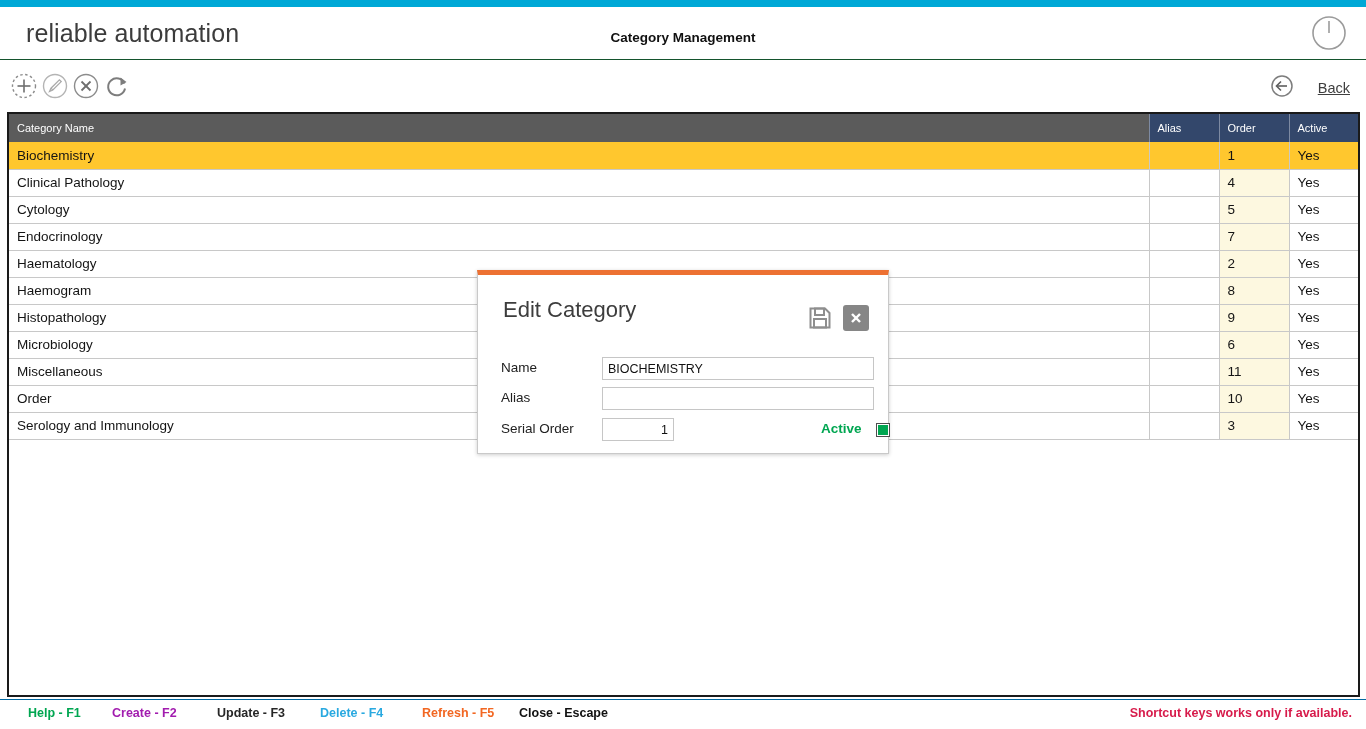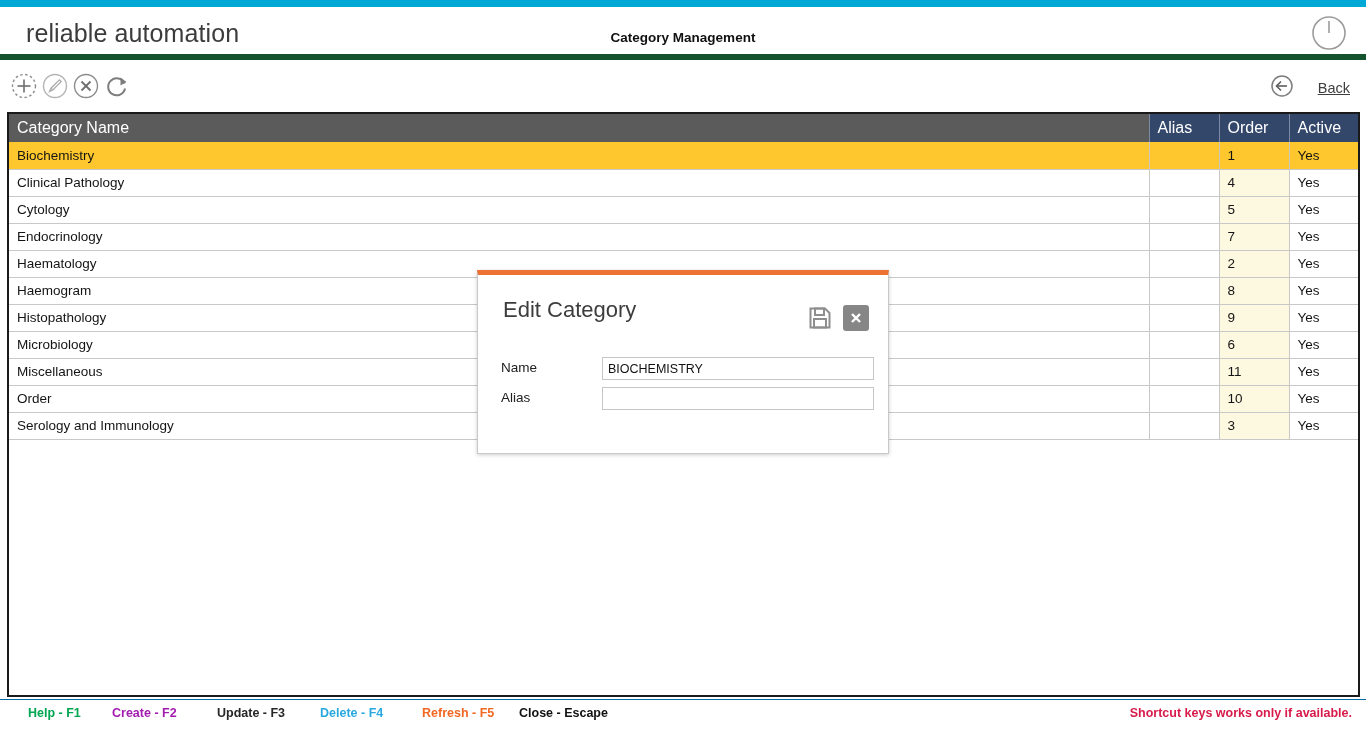--- a/index.html
+++ b/index.html
@@ -15,21 +15,21 @@
     position: absolute; left: 0; top: 0;
     width: 1366px; height: 7px;
     background: #00a8d6;
   }
 
   
   #title-bar {
     position: absolute; left: 0; top: 7px;
     width: 1366px; height: 53px;
     background: #ffffff;
-    border-bottom: 6px solid #14532d;
+    border-bottom: 1px solid #14532d;
   }
   #brand {
     position: absolute; left: 26px; top: 12px;
     font-size: 25px; font-weight: 300; color: #3c3c3c;
     letter-spacing: .1px;
   }
   #screen-title {
     position: absolute; left: 0; top: 23px;
     width: 1366px; text-align: center;
     font-size: 13.5px; font-weight: bold; color: #101010;
@@ -72,21 +72,21 @@
     background: #ffffff;
     overflow: hidden;
   }
   table#category-grid {
     width: 100%;
     border-collapse: collapse;
     table-layout: fixed;
   }
   #category-grid thead th {
     height: 28px;
-    font-size: 16px; font-weight: normal; color: #ffffff;
+    font-size: 11px; font-weight: normal; color: #ffffff;
     text-align: left; padding: 0 0 0 8px;
     vertical-align: middle;
   }
   th.col-name  { background: #5b5b5b; width: 1140px; }
   th.col-alias { background: #33476b; width: 70px; border-left: 1px solid #7d8aa2; }
   th.col-order { background: #33476b; width: 70px; border-left: 1px solid #7d8aa2; }
   th.col-act   { background: #33476b; width: 71px; border-left: 1px solid #7d8aa2; }
 
   #category-grid tbody td {
     height: 27px;
@@ -359,20 +359,26 @@
   <div class="form-row" id="row-name">
     <span class="form-label">Name</span>
     <input class="form-input" id="input-name" type="text" value="BIOCHEMISTRY" style="">
   </div>
 
   <div class="form-row" id="row-alias">
     <span class="form-label">Alias</span>
     <input class="form-input" id="input-alias" type="text" value="" style="">
   </div>
 
+  <div class="form-row" id="row-order">
+    <span class="form-label">Serial Order</span>
+    <input class="form-input" id="input-order" type="text" value="1" style="">
+    <span id="active-label">Active</span>
+    <span id="active-checkbox"></span>
+  </div>
 </div>
 
 <div id="footer">
   <div id="footer-shortcuts">
       <div class="shortcut" style="left: 28px; color: rgb(0, 166, 81);">Help - F1</div>
       <div class="shortcut" style="left: 112px; color: #a21caf;">Create - F2</div>
       <div class="shortcut" style="left: 217px; color: rgb(38, 38, 38);">Update - F3</div>
       <div class="shortcut" style="left: 320px; color: rgb(41, 169, 224);">Delete - F4</div>
       <div class="shortcut" style="left: 422px; color: rgb(242, 103, 34);">Refresh - F5</div>
       <div class="shortcut" style="left: 519px; color: rgb(17, 17, 17);">Close - Escape</div>

